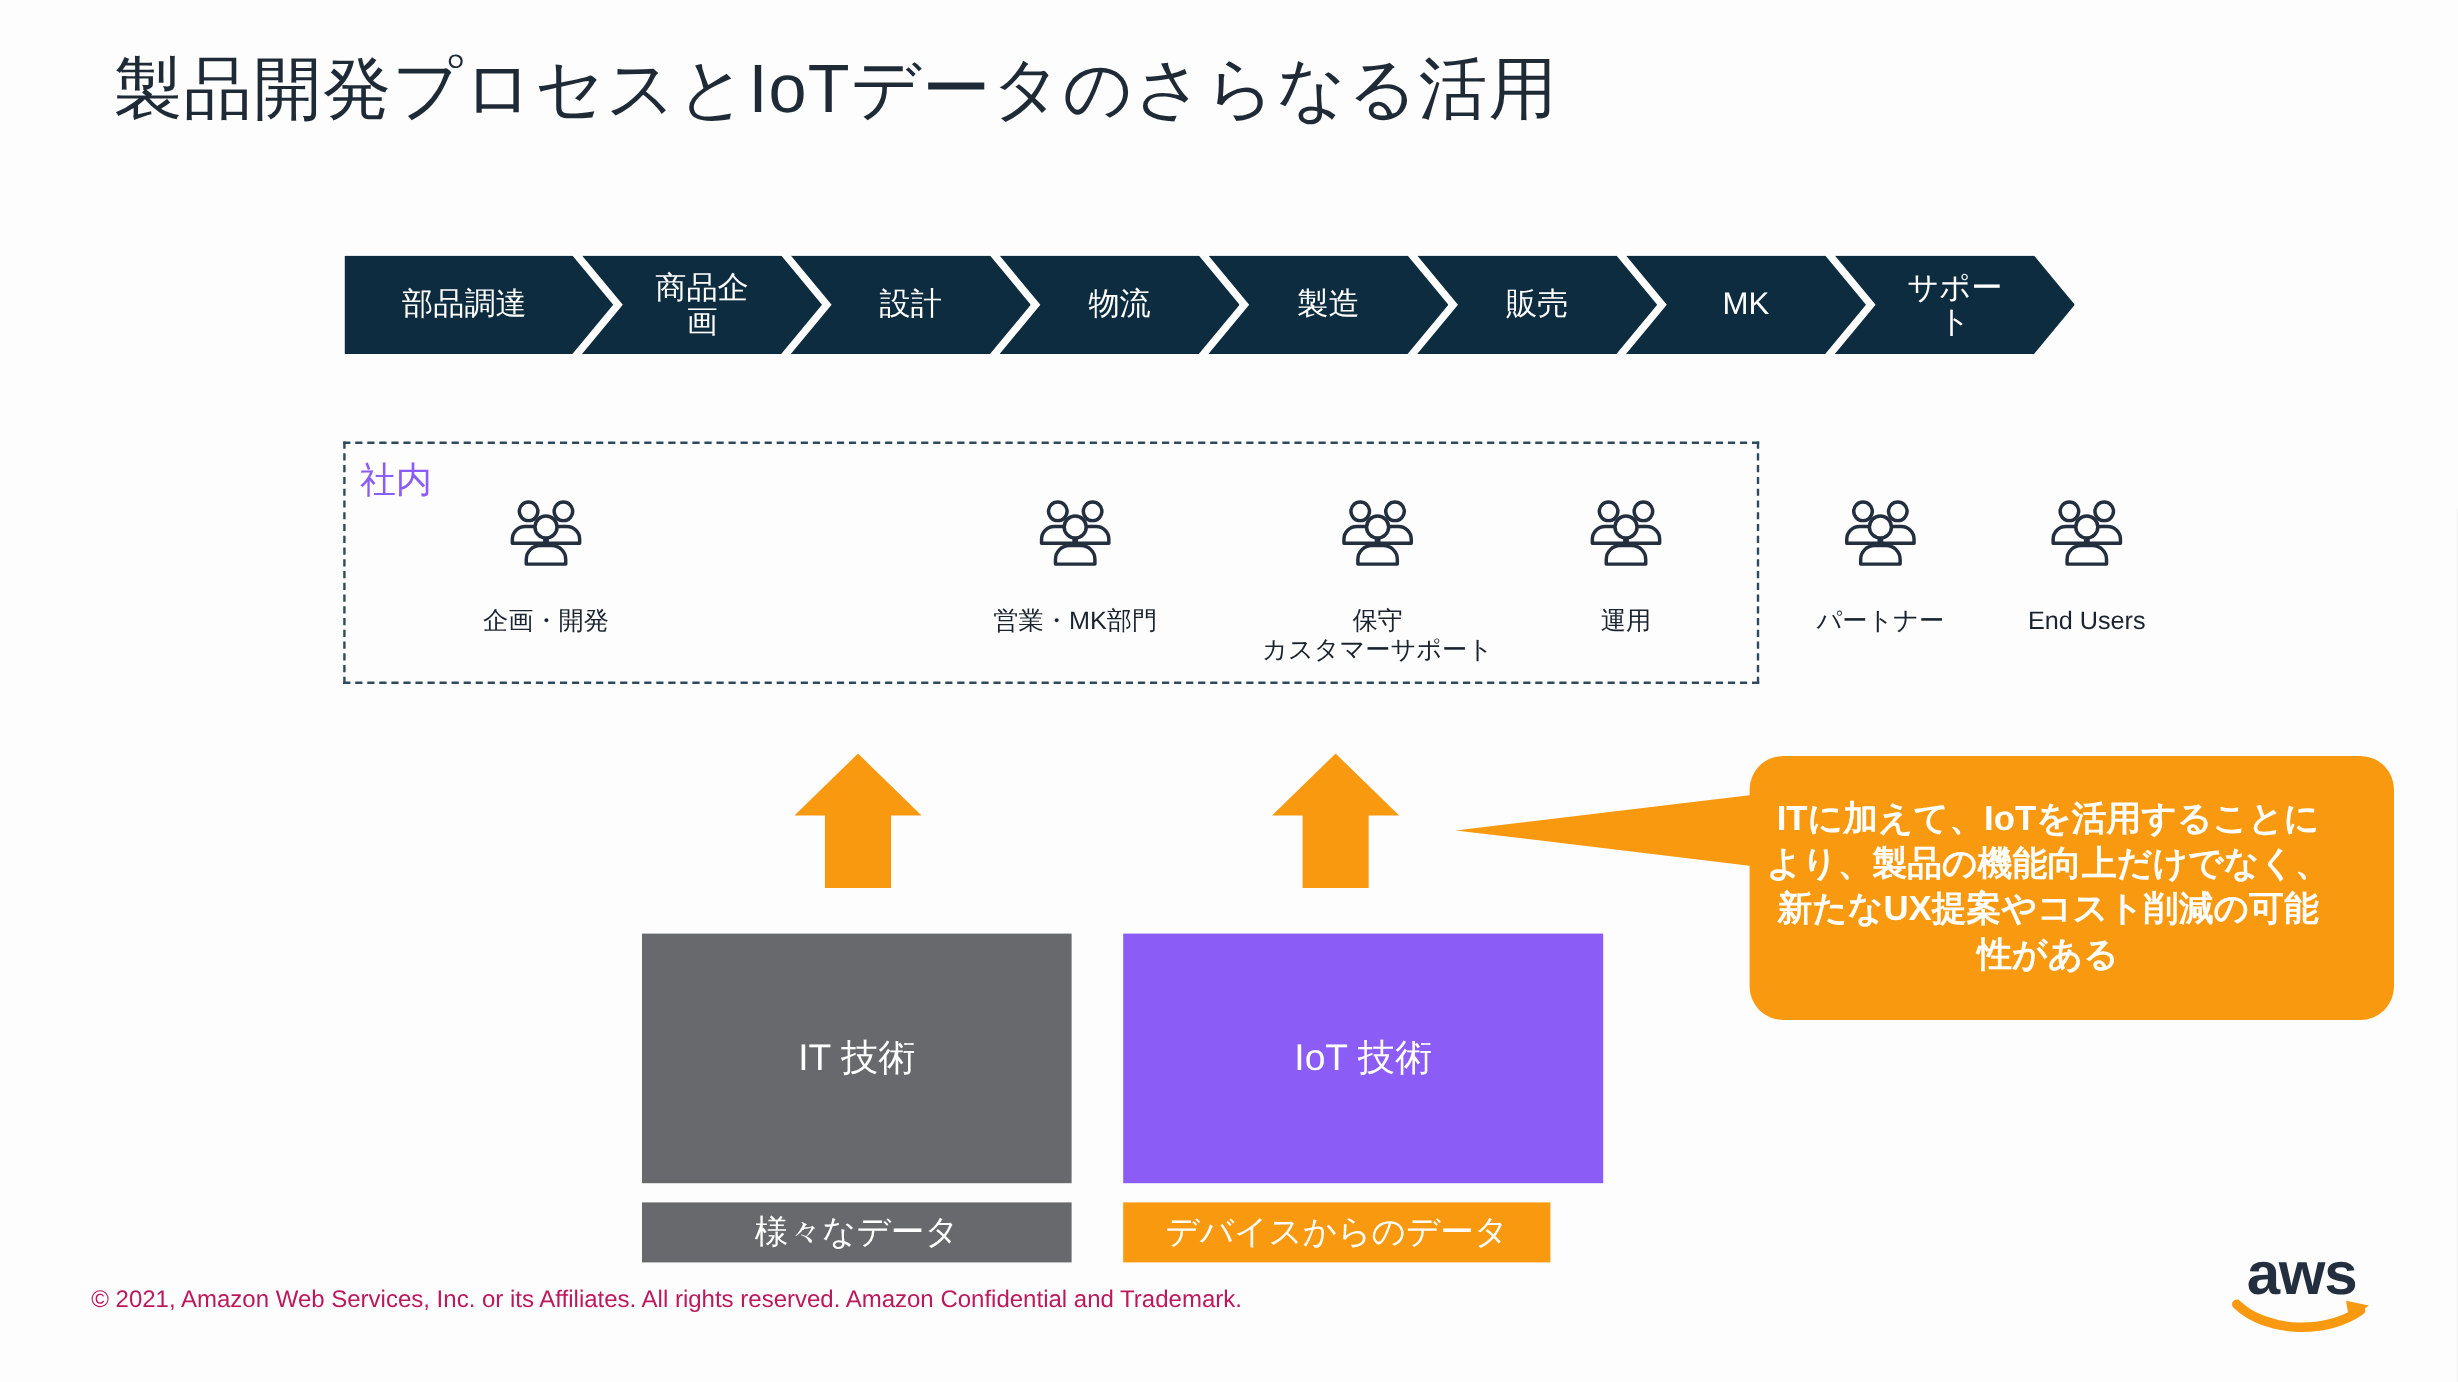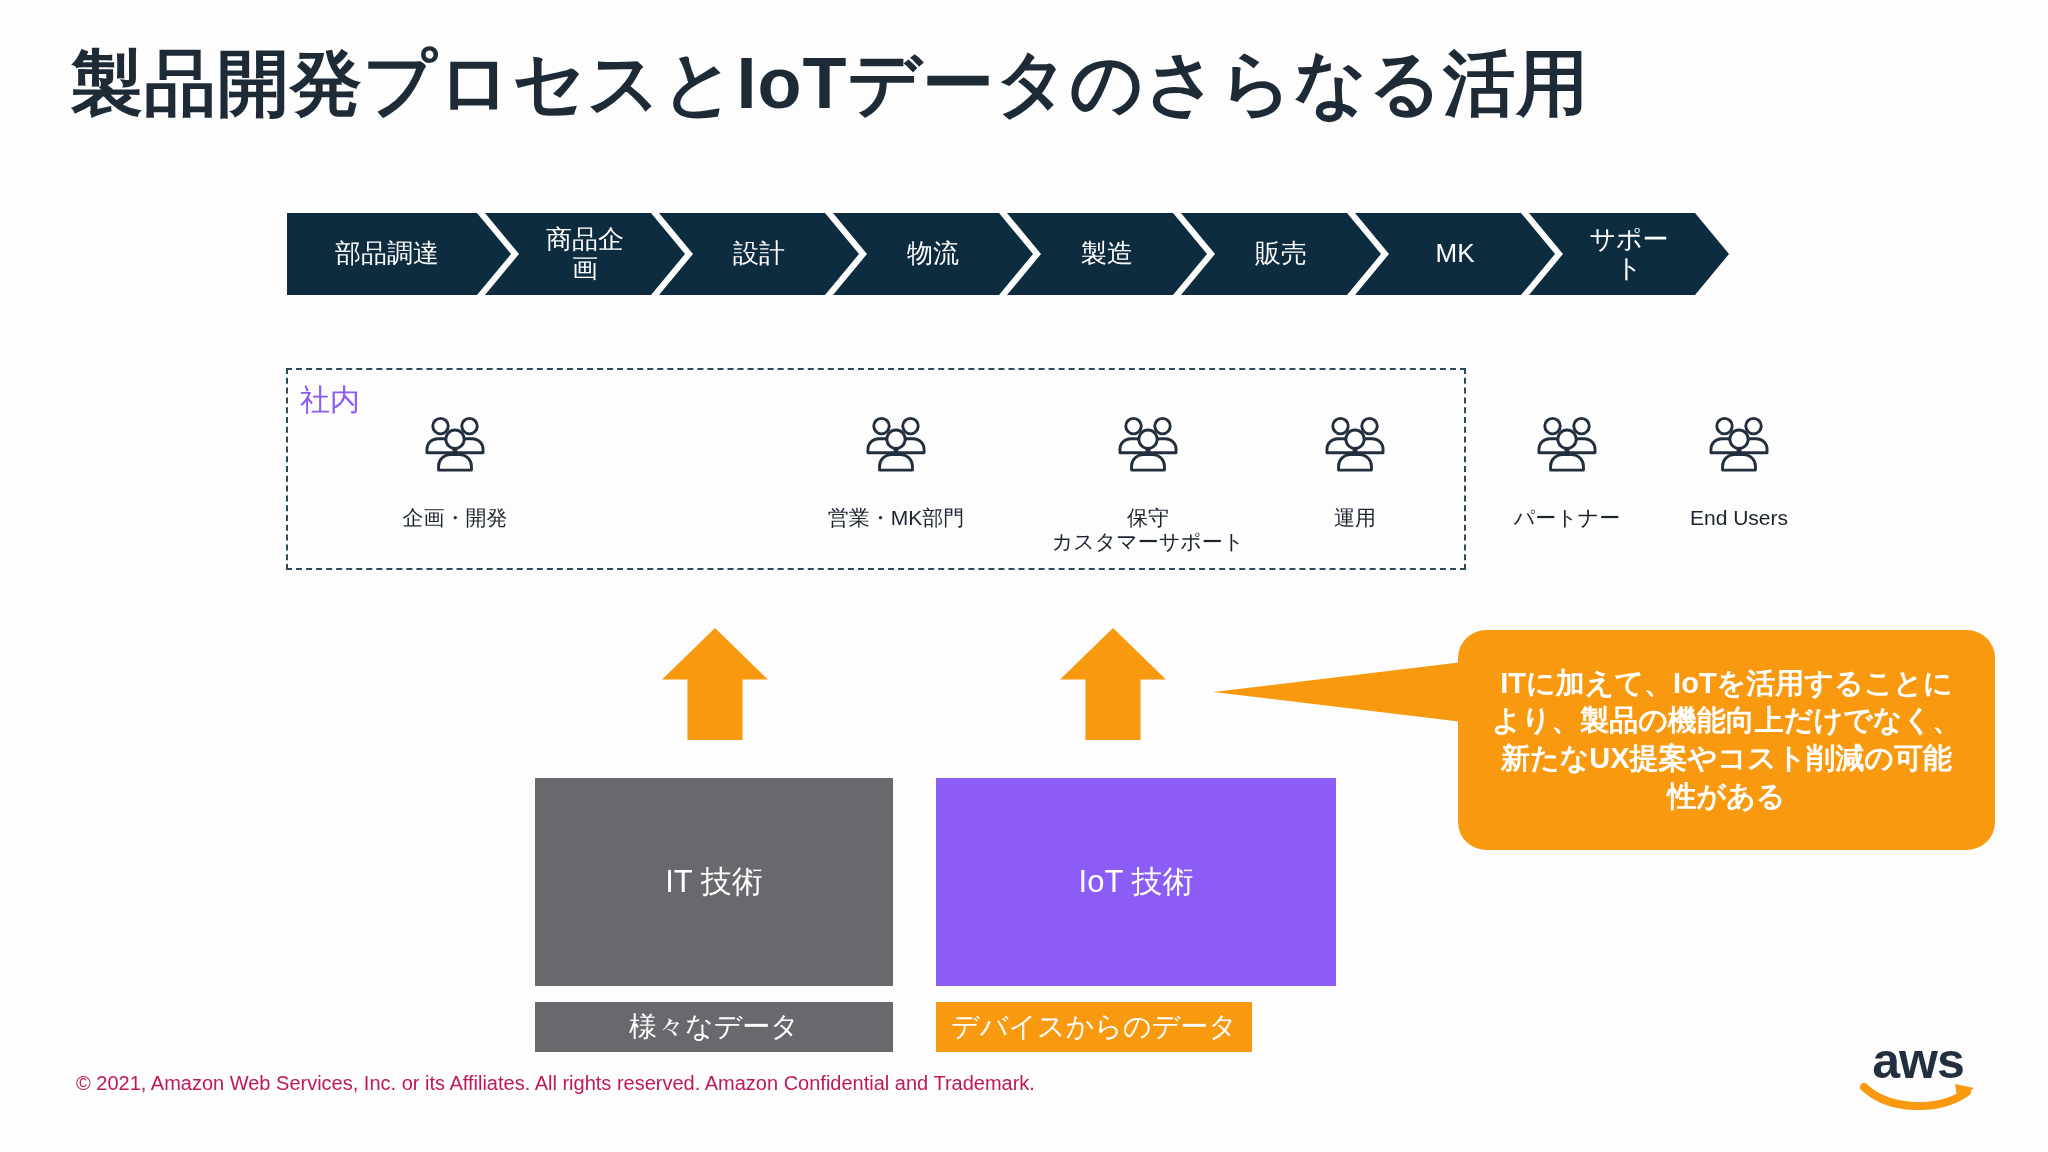--- a/index.html
+++ b/index.html
@@ -9,21 +9,21 @@
     --title:#1f2a37;
     --ink:#232f3e;
   }
   html,body{margin:0;padding:0;background:#e9e9e9;}
   #slide{
     position:relative;width:2048px;height:1152px;background:#fdfdfd;overflow:hidden;
     font-family:"Liberation Sans","DejaVu Sans",sans-serif;
   }
   
   .title{
-    position:absolute;left:71px;top:36px;font-size:72px;font-weight:bold;
+    position:absolute;left:95px;top:36px;font-size:57px;font-weight:normal;
     color:var(--title);letter-spacing:1px;white-space:nowrap;
   }
   
   .chevrons{position:absolute;left:287px;top:213px;height:82px;display:flex;}
   .chev{
     position:relative;width:200px;height:82px;margin-left:-26px;background:var(--dark);
     color:#fff;font-size:26px;line-height:1.12;text-align:center;white-space:pre-line;
     display:flex;align-items:center;justify-content:center;
     clip-path:polygon(34px 50%,0 0,calc(100% - 34px) 0,100% 50%,calc(100% - 34px) 100%,0 100%);
   }
@@ -56,25 +56,25 @@
     position:absolute;top:778px;height:208px;display:flex;align-items:center;justify-content:center;
     color:#fff;font-size:31px;
   }
   .it-box{left:535px;width:358px;background:var(--gray);}
   .iot-box{left:936px;width:400px;background:#8b5cf6;}
   .data-bar{
     position:absolute;top:1002px;height:50px;display:flex;align-items:center;justify-content:center;
     color:#fff;font-size:28px;
   }
   .it-bar{left:535px;width:358px;background:var(--gray);}
-  .iot-bar{left:936px;width:316px;background:var(--orange);text-align:right;}
+  .iot-bar{left:936px;width:356px;background:var(--orange);text-align:right;}
   
   .callout{
     position:absolute;left:1458px;top:630px;width:537px;height:220px;background:var(--orange);
-    border-radius:28px;display:flex;align-items:center;justify-content:center;box-sizing:border-box;
+    border-radius:28px;display:flex;align-items:center;justify-content:flex-start;box-sizing:border-box;
     padding:8px 14px;
   }
   .callout-text{
     color:#fff;font-size:29px;font-weight:bold;line-height:1.3;text-align:center;white-space:pre-line;
   }
   .callout-tail{
     position:absolute;left:1213px;top:662px;width:250px;height:60px;background:var(--orange);
     clip-path:polygon(0 50%,100% 0,100% 100%);
   }
   

